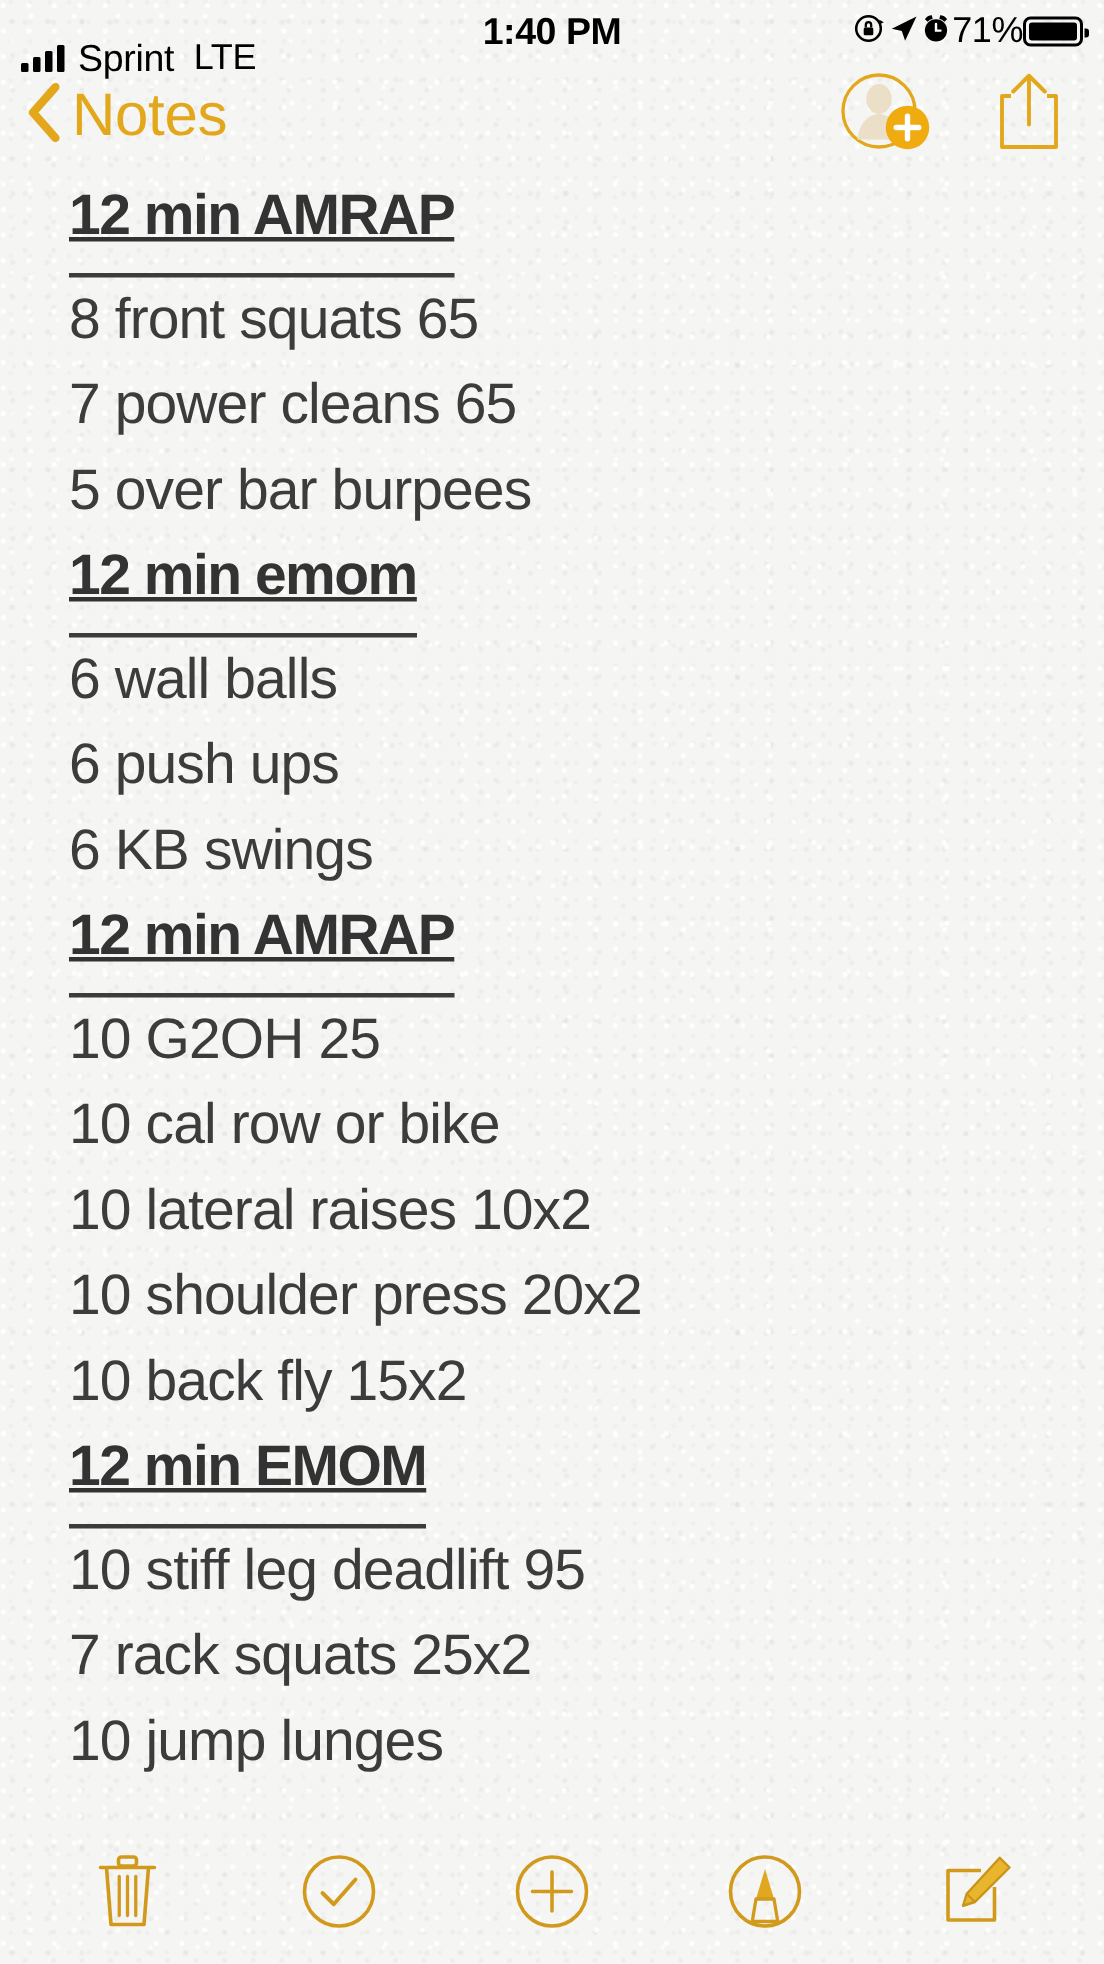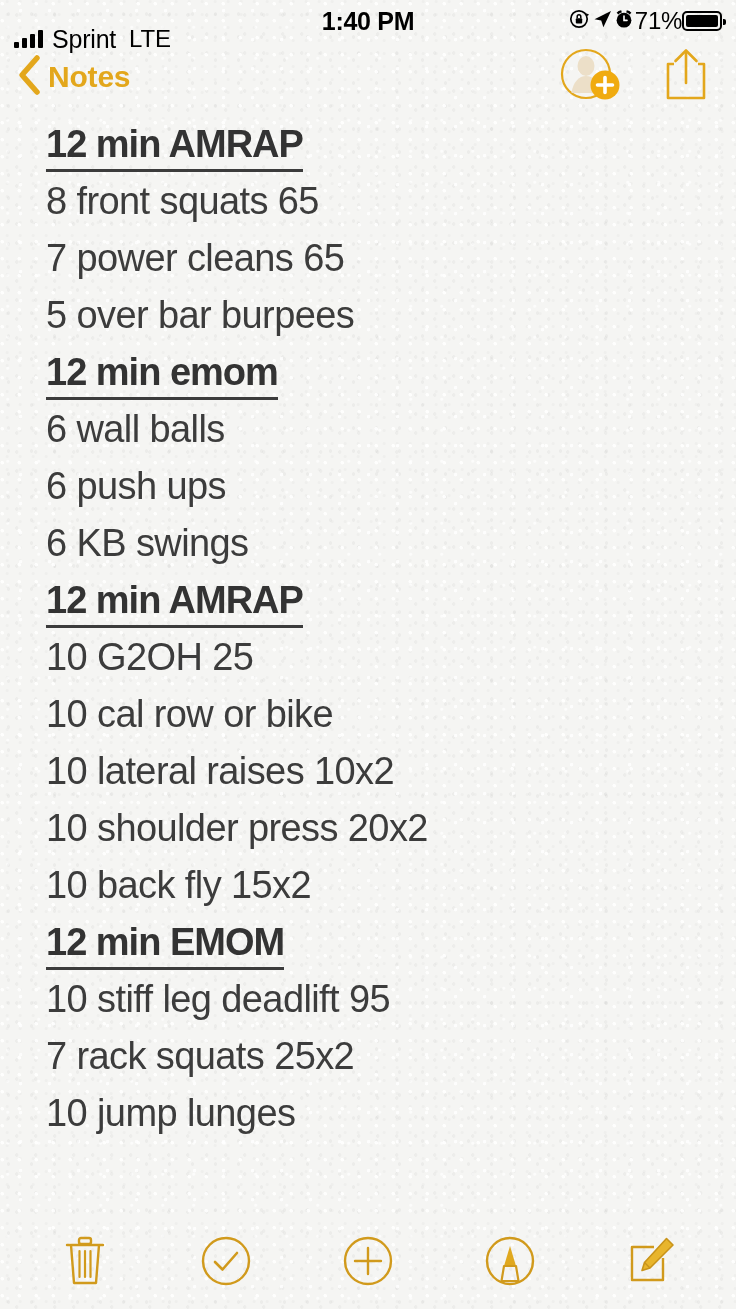--- a/index.html
+++ b/index.html
@@ -134,24 +134,23 @@
     padding: 0 18px 0 16px;
     box-sizing: border-box;
   }
   #back-button {
     display: flex;
     align-items: center;
     gap: 6px;
     cursor: pointer;
   }
   #back-label {
-    font-size: 30px;
+    font-size: 40px;
     color: #e3a71c;
     letter-spacing: -0.2px;
-    font-weight: bold;
   }
   .nav-right {
     margin-left: auto;
     display: flex;
     align-items: center;
     gap: 40px;
     padding-right: 8px;
   }
   .nav-icon-btn {
     cursor: pointer;
@@ -175,22 +174,23 @@
     white-space: nowrap;
   }
   .note-line.heading {
     font-weight: bold;
     color: #333333;
     letter-spacing: -1px;
   }
   .note-line.heading span.u {
     display: inline-block;
     border-bottom: 3px solid #3c3c3c;
-    padding-bottom: 1px;
+    padding-bottom: 14px;
     line-height: 48px;
+    text-decoration: underline;
   }
 
   
   #toolbar {
     height: 92px;
     flex: 0 0 92px;
     display: flex;
     align-items: center;
     justify-content: space-around;
     padding: 0 14px;

